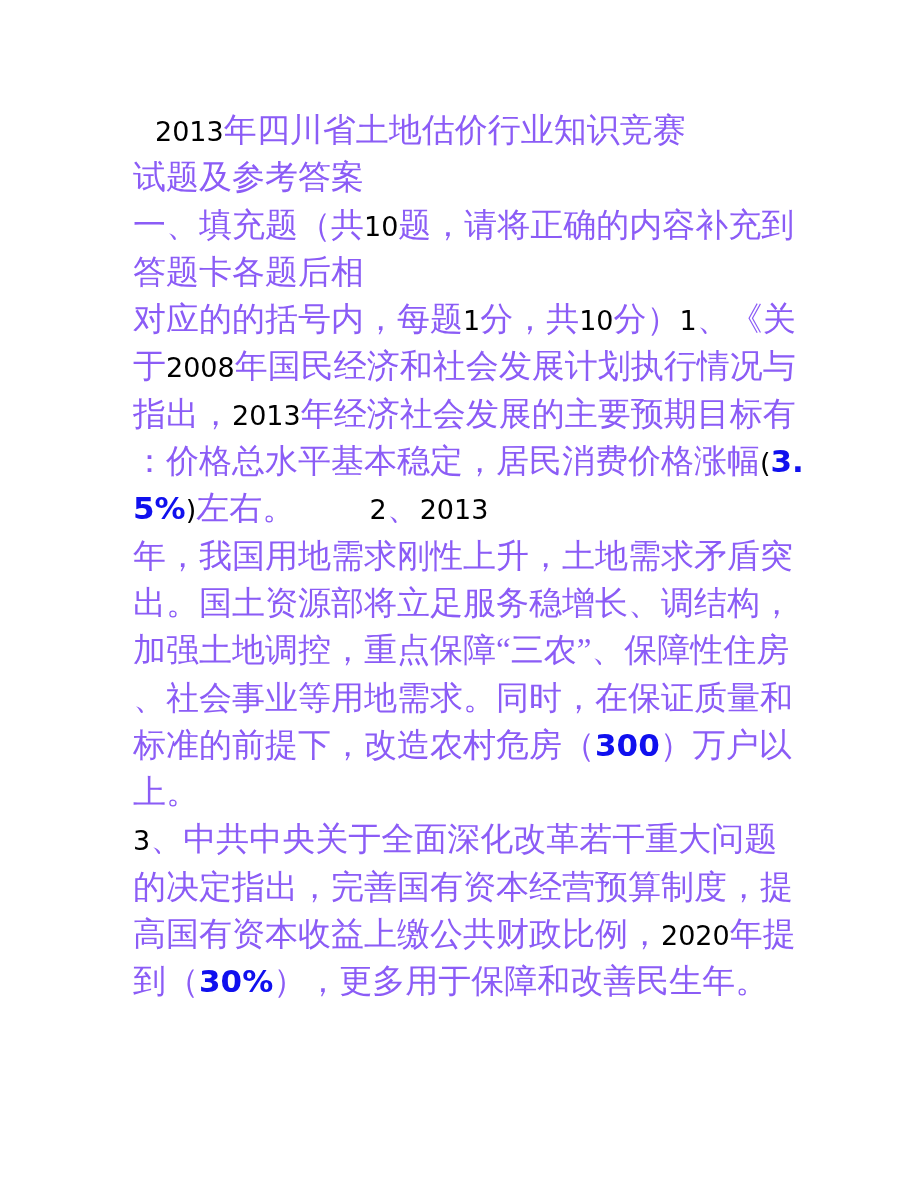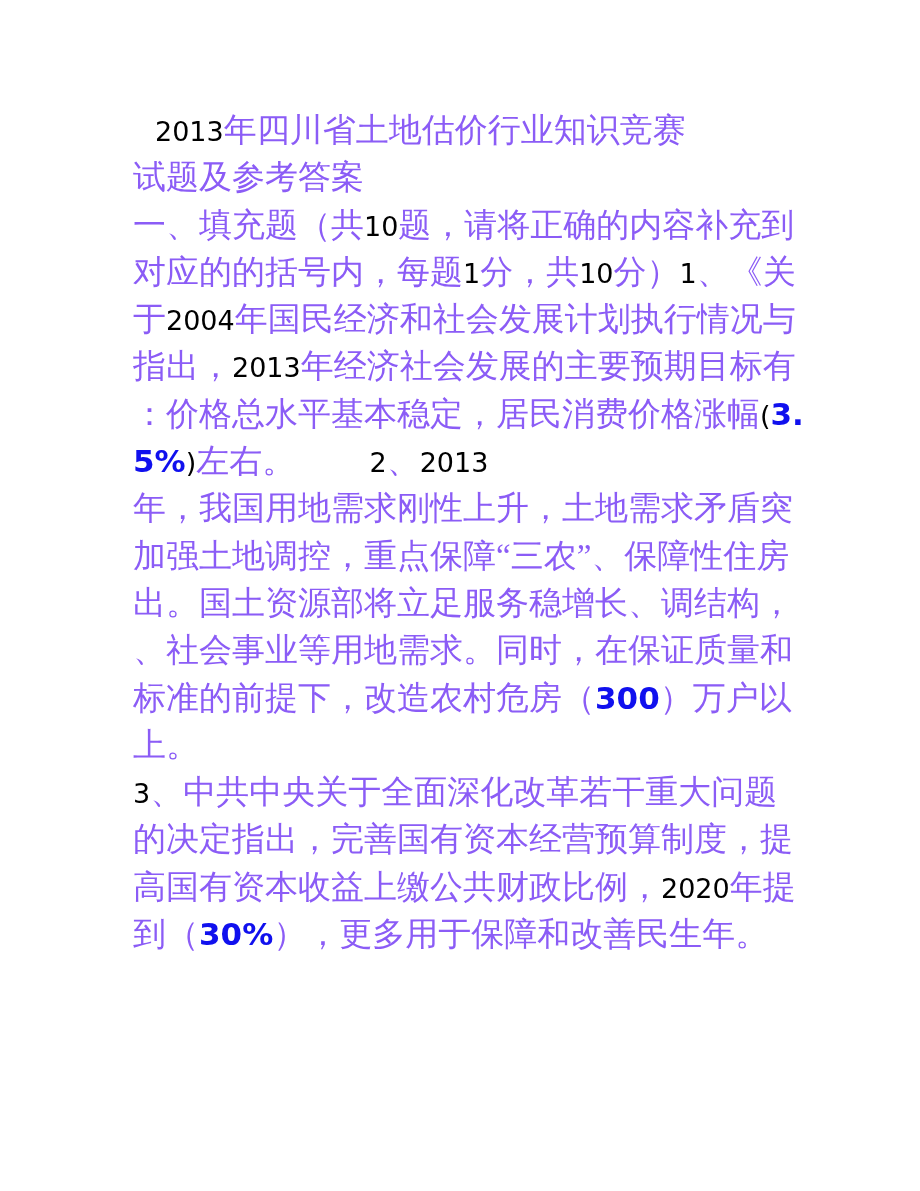--- a/index.html
+++ b/index.html
@@ -48,28 +48,29 @@
   }
 </style>
 </head>
 <body>
 
 <div class="doc-page">
   <div id="doc-lines">
       <div class="doc-line indent"><span class="run-num">2013</span><span class="run-txt">年四川省土地估价行业知识竞赛</span></div>
       <div class="doc-line"><span class="run-txt">试题及参考答案</span></div>
       <div class="doc-line"><span class="run-txt">一、填充题（共</span><span class="run-num">10</span><span class="run-txt">题，请将正确的内容补充到</span></div>
+      <div class="doc-line"><span class="run-txt">答题卡各题后相</span></div>
       <div class="doc-line"><span class="run-txt">对应的的括号内，每题</span><span class="run-num">1</span><span class="run-txt">分，共</span><span class="run-num">10</span><span class="run-txt">分）</span><span class="run-num">1</span><span class="run-txt">、《关</span></div>
-      <div class="doc-line"><span class="run-txt">于</span><span class="run-num">2004</span><span class="run-txt">年国民经济和社会发展计划执行情况与</span></div>
+      <div class="doc-line"><span class="run-txt">于</span><span class="run-num">2008</span><span class="run-txt">年国民经济和社会发展计划执行情况与</span></div>
       <div class="doc-line"><span class="run-txt">指出，</span><span class="run-num">2013</span><span class="run-txt">年经济社会发展的主要预期目标有</span></div>
       <div class="doc-line"><span class="run-txt">：价格总水平基本稳定，居民消费价格涨幅</span><span class="run-num">(</span><span class="run-blue">3.</span></div>
       <div class="doc-line"><span class="run-blue">5%</span><span class="run-num">)</span><span class="run-txt">左右。　　 </span><span class="run-num">2</span><span class="run-txt">、</span><span class="run-num">2013</span></div>
       <div class="doc-line"><span class="run-txt">年，我国用地需求刚性上升，土地需求矛盾突</span></div>
+      <div class="doc-line"><span class="run-txt">出。国土资源部将立足服务稳增长、调结构，</span></div>
       <div class="doc-line"><span class="run-txt">加强土地调控，重点保障“三农”、保障性住房</span></div>
-      <div class="doc-line"><span class="run-txt">出。国土资源部将立足服务稳增长、调结构，</span></div>
       <div class="doc-line"><span class="run-txt">、社会事业等用地需求。同时，在保证质量和</span></div>
       <div class="doc-line"><span class="run-txt">标准的前提下，改造农村危房（</span><span class="run-blue">300</span><span class="run-txt">）万户以</span></div>
       <div class="doc-line"><span class="run-txt">上。</span></div>
       <div class="doc-line"><span class="run-num">3</span><span class="run-txt">、中共中央关于全面深化改革若干重大问题</span></div>
       <div class="doc-line"><span class="run-txt">的决定指出，完善国有资本经营预算制度，提</span></div>
       <div class="doc-line"><span class="run-txt">高国有资本收益上缴公共财政比例，</span><span class="run-num">2020</span><span class="run-txt">年提</span></div>
       <div class="doc-line"><span class="run-txt">到（</span><span class="run-blue">30%</span><span class="run-txt">），更多用于保障和改善民生年。</span></div>
     </div>
 </div>
 

